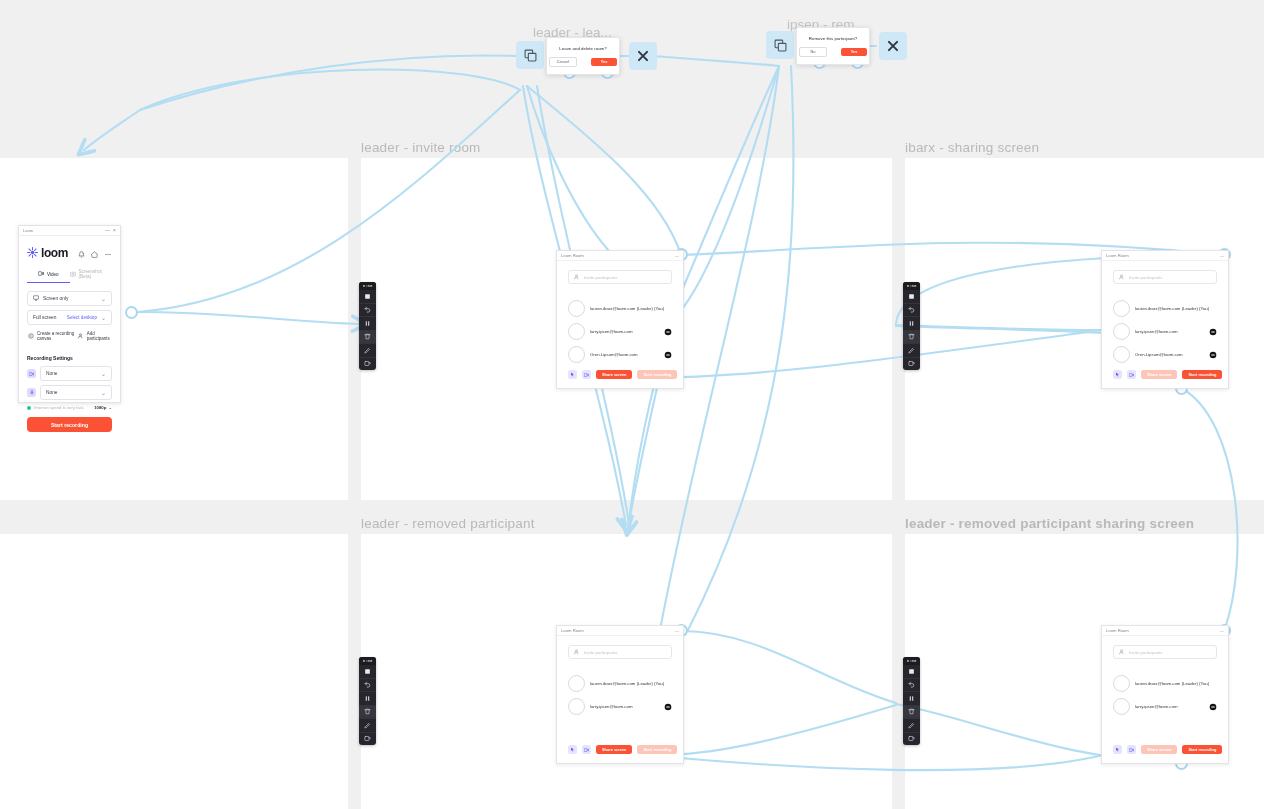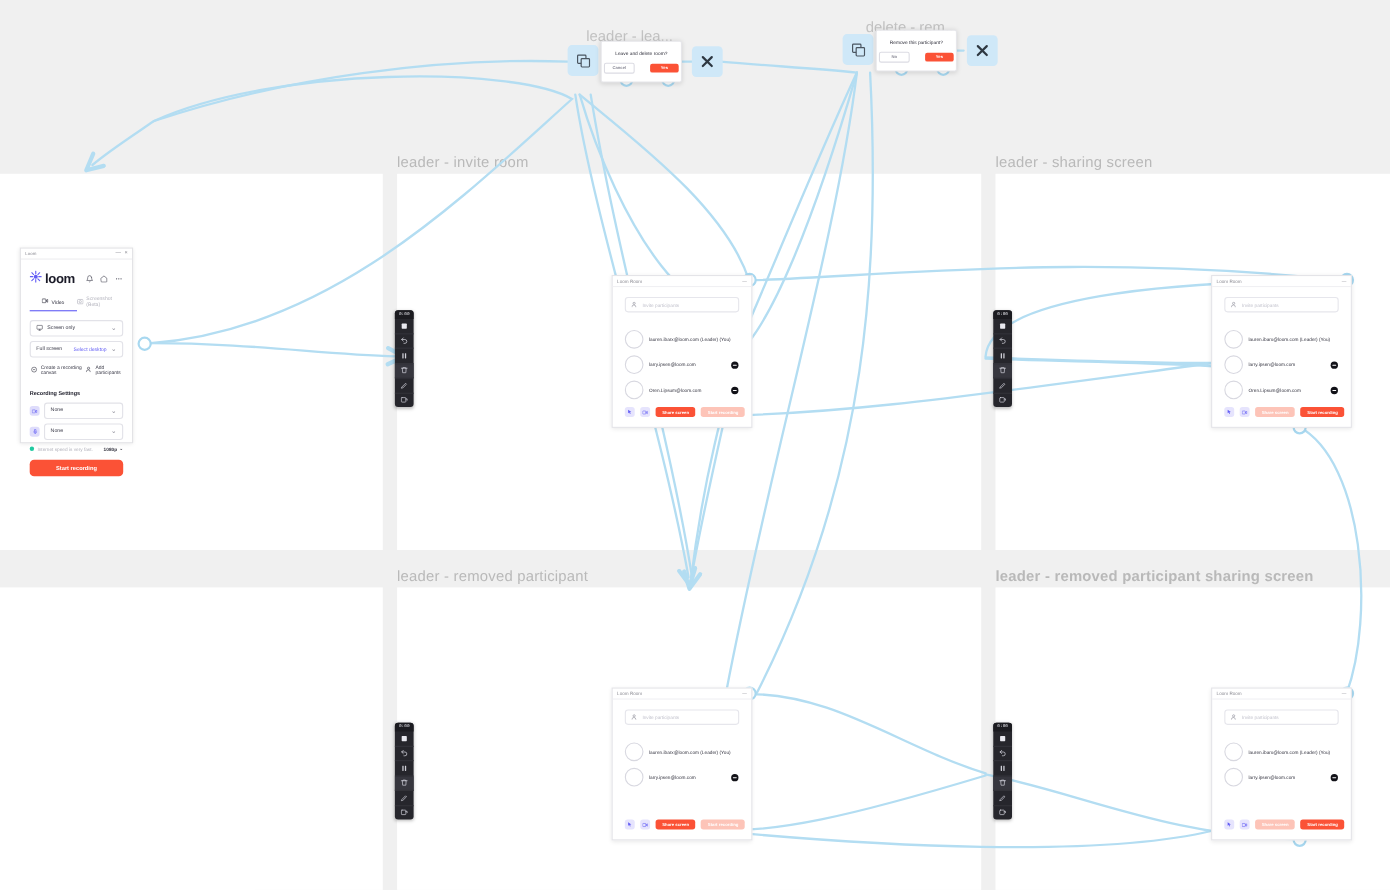--- a/index.html
+++ b/index.html
@@ -159,25 +159,25 @@
 <div id="canvas">
 
   <div class="frame" style="left:361px;top:158px;width:531px;height:342px;"></div>
   <div class="frame" style="left:905px;top:158px;width:359px;height:342px;"></div>
   <div class="frame" style="left:0px;top:158px;width:348px;height:342px;"></div>
   <div class="frame" style="left:361px;top:534px;width:531px;height:275px;"></div>
   <div class="frame" style="left:905px;top:534px;width:359px;height:275px;"></div>
   <div class="frame" style="left:0px;top:534px;width:348px;height:275px;"></div>
 
   <div class="frame-title" style="left:361px;top:140px;">leader - invite room</div>
-  <div class="frame-title" style="left:905px;top:140px;">leader - sharing screen</div>
+  <div class="frame-title" style="left:905px;top:140px;">ibarx - sharing screen</div>
   <div class="frame-title" style="left:361px;top:516px;">leader - removed participant</div>
   <div class="frame-title" style="left:905px;top:516px;font-weight:bold;">leader - removed participant sharing screen</div>
   <div class="modal-title" style="left:533px;top:25px;">leader - lea...</div>
-  <div class="modal-title" style="left:787px;top:17px;">delete - rem...</div>
+  <div class="modal-title" style="left:787px;top:17px;">ipsen - rem...</div>
 
   <svg id="wires" viewBox="0 0 1264 809">
     <defs>
       <marker id="ah" markerWidth="9" markerHeight="9" refX="4.5" refY="4.5" orient="auto">
         <path d="M1,1 L8,4.5 L1,8" fill="none" stroke="#b3ddf2" stroke-width="1.8" stroke-linecap="round" stroke-linejoin="round"></path>
       </marker>
     </defs>
     <g fill="none" stroke="#b3ddf2" stroke-width="2.1" stroke-linecap="round">
 
       <path d="M137,312 C300,300 420,180 520,90 C470,60 250,60 140,110 C118,125 98,138 84,150" marker-end="url(#ah)"></path>

